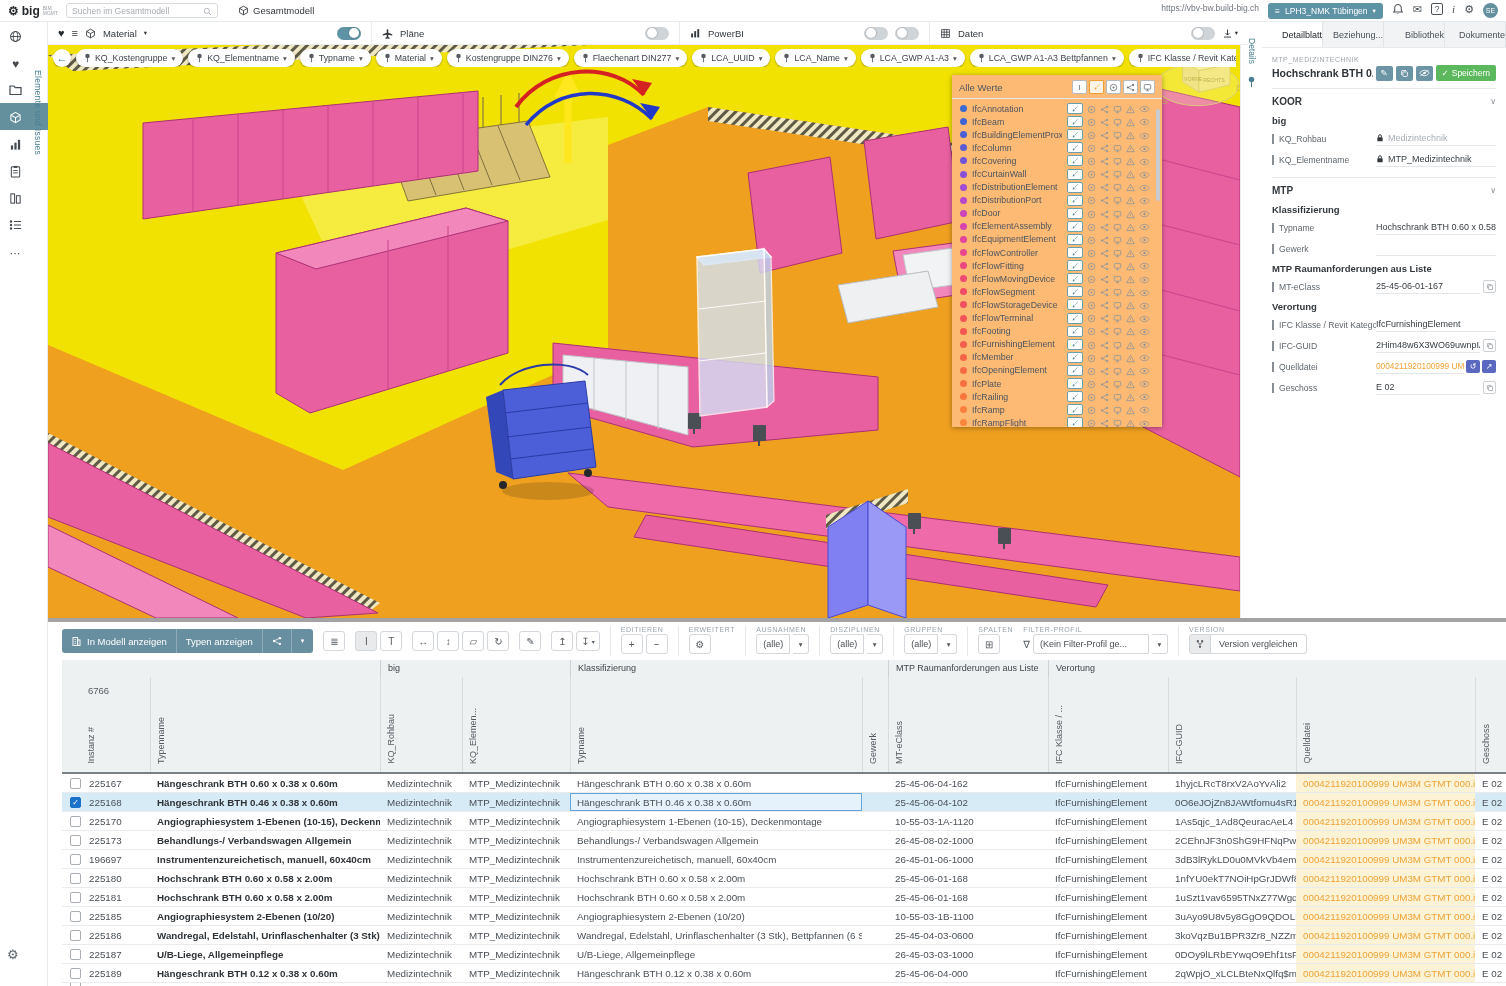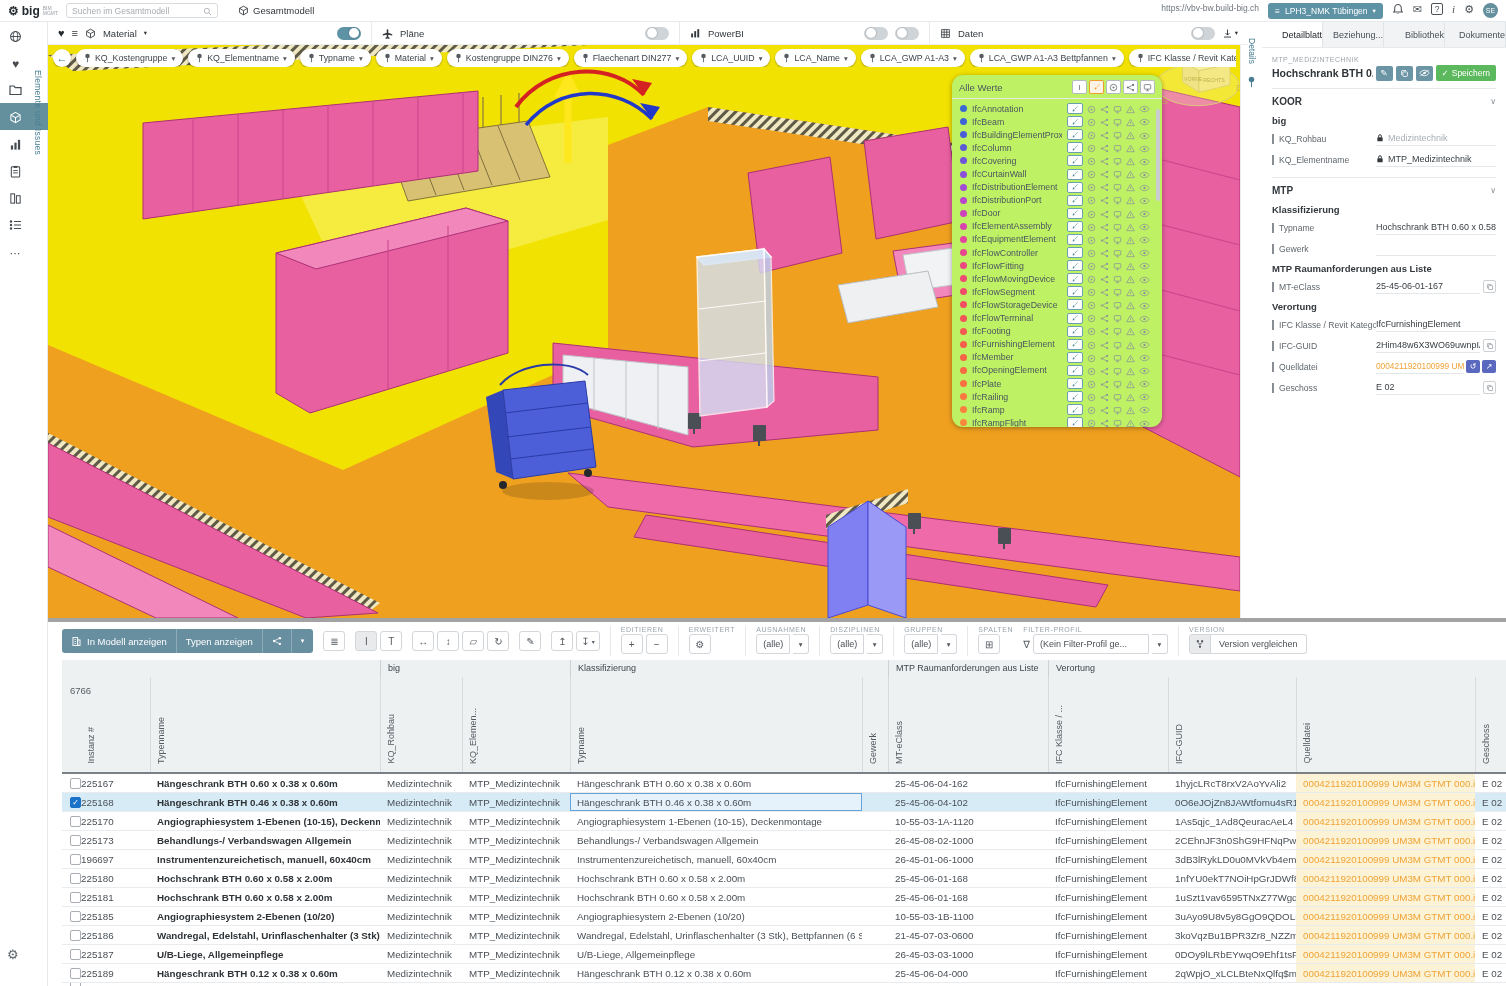--- a/index.html
+++ b/index.html
@@ -48,21 +48,21 @@
   
   .viewport{position:absolute;left:48px;top:45px;width:1192px;height:573px;background:#efa01f;overflow:hidden;z-index:10}
   .scene{position:absolute;inset:0}
   .chipsbar{position:absolute;top:4px;left:5px;right:4px;display:flex;gap:5px;align-items:center;z-index:6;overflow:hidden}
   .backbtn{width:18px;height:18px;border-radius:50%;background:#fff;box-shadow:0 1px 2px rgba(0,0,0,.3);
     color:#4a7f93;font-size:11px;display:flex;align-items:center;justify-content:center;flex:none}
   .chip{display:inline-flex;align-items:center;gap:4px;background:#fff;border-radius:9px;padding:0 8px;
     height:18px;font-size:8.8px;color:#3c4348;box-shadow:0 1px 2px rgba(0,0,0,.3);white-space:nowrap;flex:none}
   .chip .pin{color:#555b61;display:flex}.chip .caret{font-size:7.5px;color:#555b61}
   
-  .vpanel{position:absolute;left:904px;top:30px;width:210px;height:352px;background:#bef264;border-radius:11px;
+  .vpanel{position:absolute;left:904px;top:30px;width:210px;height:352px;background:#fdba74;border-radius:0;
     box-shadow:0 1px 5px rgba(0,0,0,.35);z-index:7;display:flex;flex-direction:column;overflow:hidden}
   .vhead{display:flex;justify-content:space-between;align-items:center;padding:5px 7px 4px;border-bottom:1px solid #e6e9eb}
   .vtitle{font-size:9.5px;color:#4c5560}
   .vhbtns{display:flex;gap:2px}
   .hb{width:15px;height:14px;border:1px solid #b5bac0;border-radius:2px;display:flex;align-items:center;
     justify-content:center;font-size:8px;color:#6a7076;background:#fff}
   .hb.active{border-color:#f09c30;color:#f09c30;background:#fdf4e6}
   .vlist{flex:1;padding:3px 12px 0 8px;position:relative}
   .vrow{display:flex;align-items:center;height:13.1px;gap:5px}
   .vdot{width:7px;height:7px;border-radius:50%;flex:none}
@@ -130,29 +130,29 @@
   
   .tablewrap{--cols:88px 230px 82px 108px 292px 26px 160px 120px 128px 179px 31px;padding-left:14px}
   .tgroups{display:grid;grid-template-columns:318px 190px 318px 160px 458px;height:17px;background:#eef1f2}
   .tg{font-size:9px;color:#3f454a;padding:3px 0 0 7px;border-left:1px solid #ccd1d4;white-space:nowrap;overflow:hidden}
   .tg:first-child{border-left:none}
   .thead{display:grid;grid-template-columns:var(--cols);height:97px;background:#eef1f2;border-bottom:2px solid #7b8084}
   .th{position:relative;border-left:1px solid #d8dcdf;display:flex;align-items:flex-end;overflow:hidden}
   .th:first-child{border-left:none}
   .vt{writing-mode:vertical-rl;transform:rotate(180deg);font-size:9px;color:#555b61;padding:8px 0 8px 0;margin-left:5px;white-space:nowrap}
   .th.c0{display:flex;flex-direction:column;justify-content:space-between;align-items:flex-start}
-  .cnt{font-size:9.5px;color:#555b61;padding:8px 0 0 8px}
+  .cnt{font-size:9.5px;color:#555b61;padding:8px 0 0 26px}
   .th.c0 .vt{margin-left:24px}
   .trow{display:grid;grid-template-columns:var(--cols);height:19px;border-bottom:1px solid #e9ecee;background:#fff}
   .trow.sel{background:#d7ebf7}
   .tc{font-size:9.8px;color:#4a5056;padding:0 7px;white-space:nowrap;overflow:hidden;display:flex;align-items:center;height:100%}
   .tc.ty{color:#2f3438;font-weight:bold}
   .tc.qd{background:#fcf3d6;color:#f0a336}
   .tc.edit{background:#e6f2fb;box-shadow:inset 0 0 0 1px #66a3d6}
-  .tc.cid{gap:0;padding-left:8px}
+  .tc.cid{gap:8px;padding-left:8px}
   .cb{width:11px;height:11px;border:1px solid #a8aeb4;border-radius:2px;background:#fff;flex:none;
     display:flex;align-items:center;justify-content:center;font-size:8px;color:#fff}
   .cb.on{background:#1a73c8;border-color:#1a73c8}
   .trow.partial{height:7px;overflow:hidden;border-bottom:none}
   svg{vertical-align:middle}
 </style>
 </head>
 <body>
 
 <div class="topbar">
@@ -1798,21 +1798,21 @@
         <div class="trow">
           <div class="tc cid">
             <span class="cb"></span>
             <span>225186</span>
           </div>
           <div class="tc ty">Wandregal, Edelstahl, Urinflaschenhalter (3 Stk), Bettpfann</div>
           <div class="tc">Medizintechnik</div>
           <div class="tc">MTP_Medizintechnik</div>
           <div class="tc">Wandregal, Edelstahl, Urinflaschenhalter (3 Stk), Bettpfannen (6 Stk)</div>
           <div class="tc"></div>
-          <div class="tc">21-45-07-03-0600</div>
+          <div class="tc">25-45-04-03-0600</div>
           <div class="tc">IfcFurnishingElement</div>
           <div class="tc">3koVqzBu1BPR3Zr8_NZZm2</div>
           <div class="tc qd">0004211920100999 UM3M GTMT 000.ifc</div>
           <div class="tc">E 02</div>
         </div>
         <div class="trow">
           <div class="tc cid">
             <span class="cb"></span>
             <span>225187</span>
           </div>

